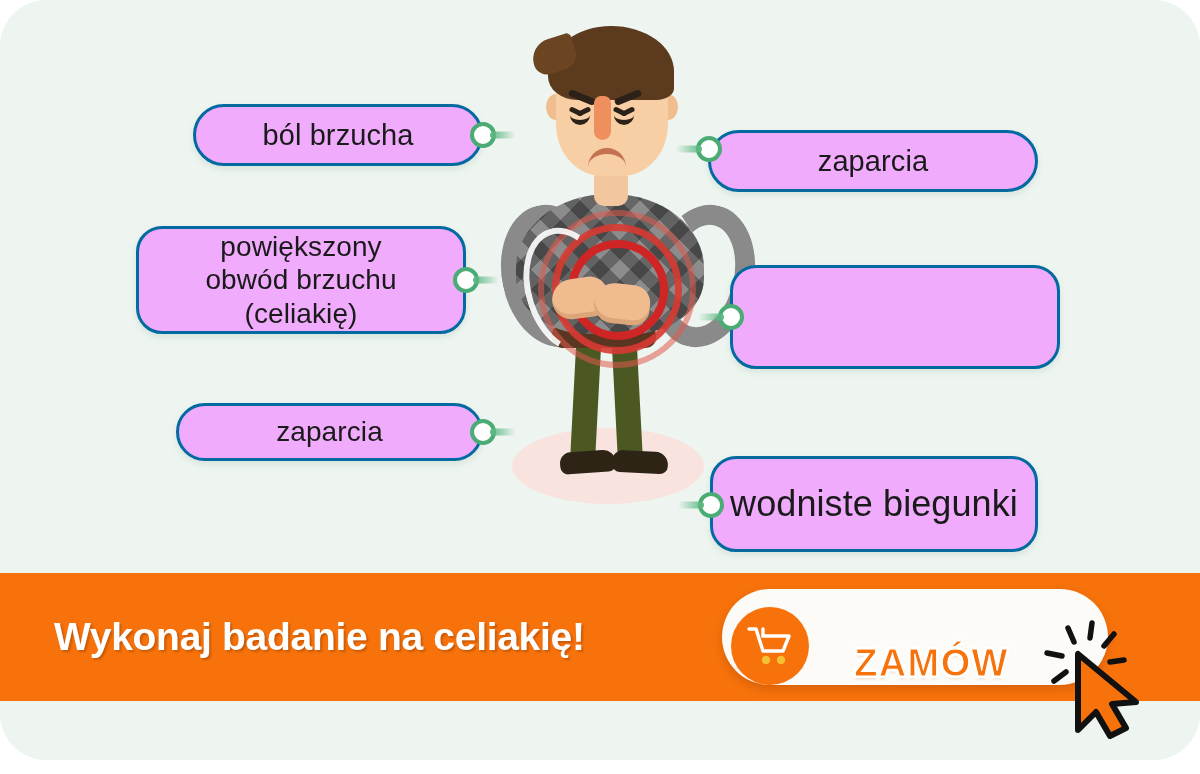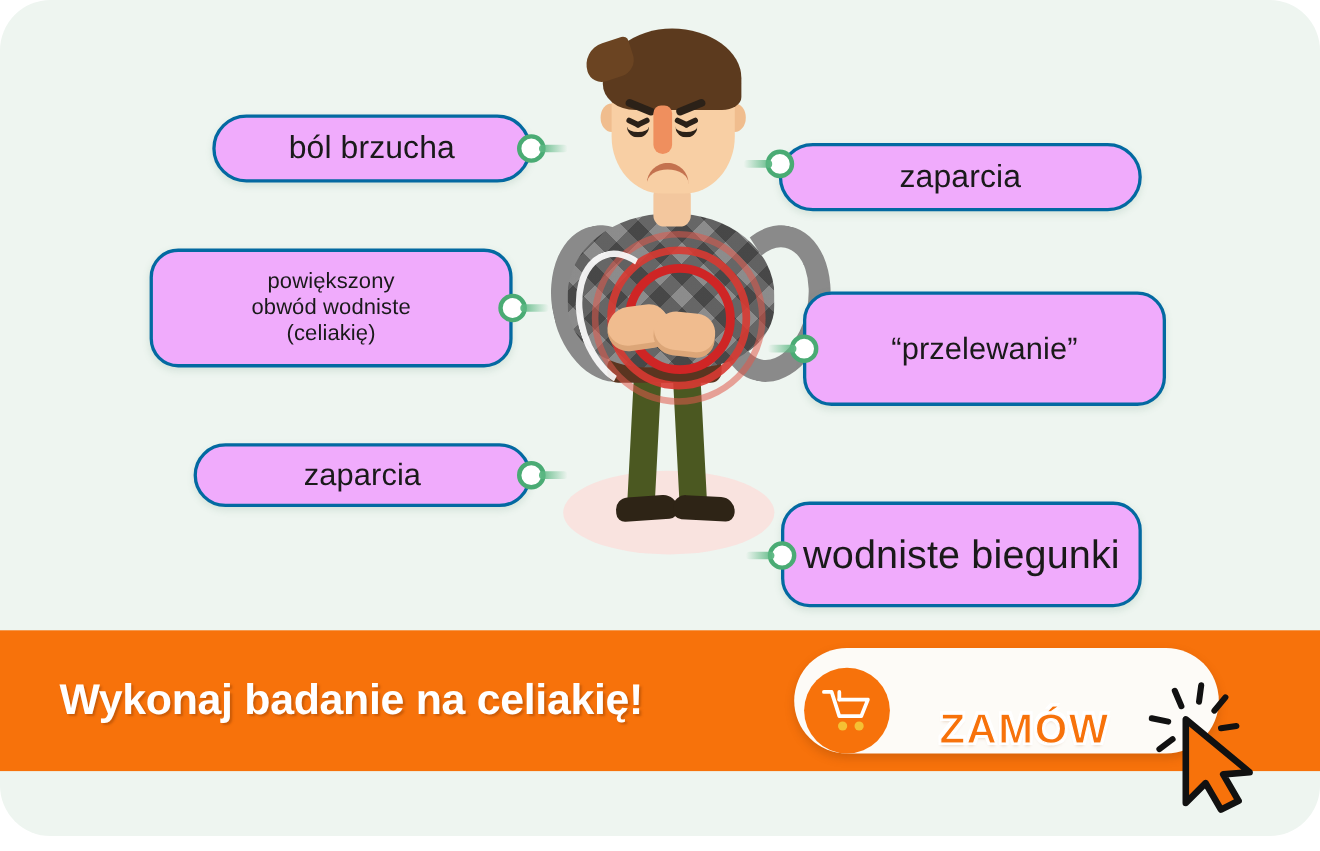--- a/index.html
+++ b/index.html
@@ -71,21 +71,21 @@
     transform: translateY(-50%);
     border-radius: 4px;
   }
   .node.right::after { left: 16px; }
   .node.left::after  { right: 16px; background: linear-gradient(to left, #5cb883, rgba(92,184,131,0)); }
 
   
   #pill-bol        { left: 193px; top: 104px;  width: 290px; height: 62px;  border-radius: 31px;  font-size: 29px; }
   #node-bol        { left: 470px; top: 122px; }
 
-  #pill-obwod      { left: 136px; top: 226px;  width: 330px; height: 108px; border-radius: 26px;  font-size: 20px; }
+  #pill-obwod      { left: 136px; top: 226px;  width: 330px; height: 108px; border-radius: 26px;  font-size: 28px; }
   #node-obwod      { left: 453px; top: 267px; }
 
   #pill-wymioty    { left: 176px; top: 403px;  width: 307px; height: 58px;  border-radius: 29px;  font-size: 28px; }
   #node-wymioty    { left: 470px; top: 419px; }
 
   #pill-zaparcia   { left: 708px; top: 118px;  width: 330px; height: 62px;  border-radius: 31px;  font-size: 29px; margin-top: 12px; }
   #node-zaparcia   { left: 696px; top: 136px; }
 
   #pill-przelew    { left: 730px; top: 265px;  width: 330px; height: 104px; border-radius: 26px;  font-size: 28px; }
   #node-przelew    { left: 718px; top: 304px; }
@@ -334,21 +334,21 @@
     <div class="pill" id="pill-bol">
       <span class="txt">
         <span class="ln">ból brzucha</span>
       </span>
     </div>
     <div class="node right" id="node-bol"></div>
 
     <div class="pill" id="pill-obwod">
       <span class="txt">
         <span class="ln">powiększony</span>
-        <span class="ln">obwód wodniste</span>
+        <span class="ln">obwód brzuchu</span>
         <span class="ln">(celiakię)</span>
       </span>
     </div>
     <div class="node right" id="node-obwod"></div>
 
     <div class="pill" id="pill-wymioty">
       <span class="txt">
         <span class="ln">zaparcia</span>
       </span>
     </div>
@@ -356,21 +356,20 @@
 
     <div class="pill" id="pill-zaparcia">
       <span class="txt">
         <span class="ln">zaparcia</span>
       </span>
     </div>
     <div class="node left" id="node-zaparcia"></div>
 
     <div class="pill" id="pill-przelew">
       <span class="txt">
-        <span class="ln">“przelewanie”</span>
       </span>
     </div>
     <div class="node left" id="node-przelew"></div>
 
     <div class="pill" id="pill-wodniste">
       <span class="txt">
         <span class="ln">wodniste biegunki</span>
       </span>
     </div>
     <div class="node left" id="node-wodniste"></div>

